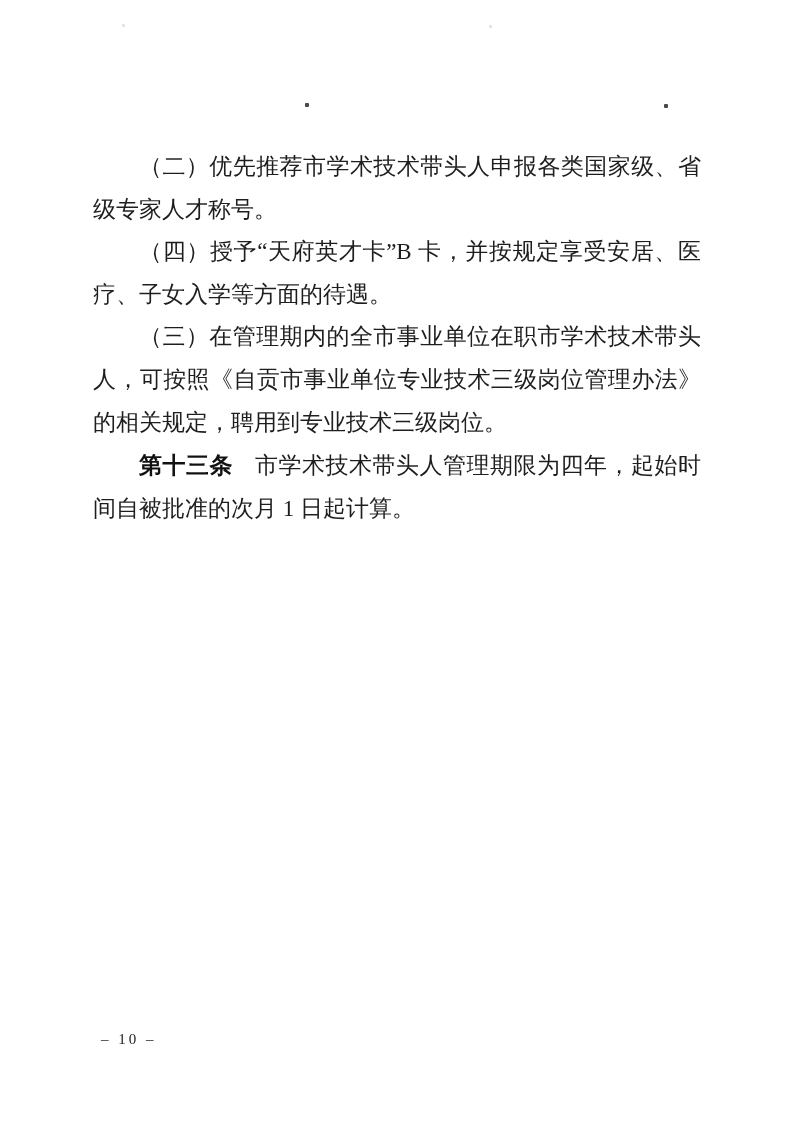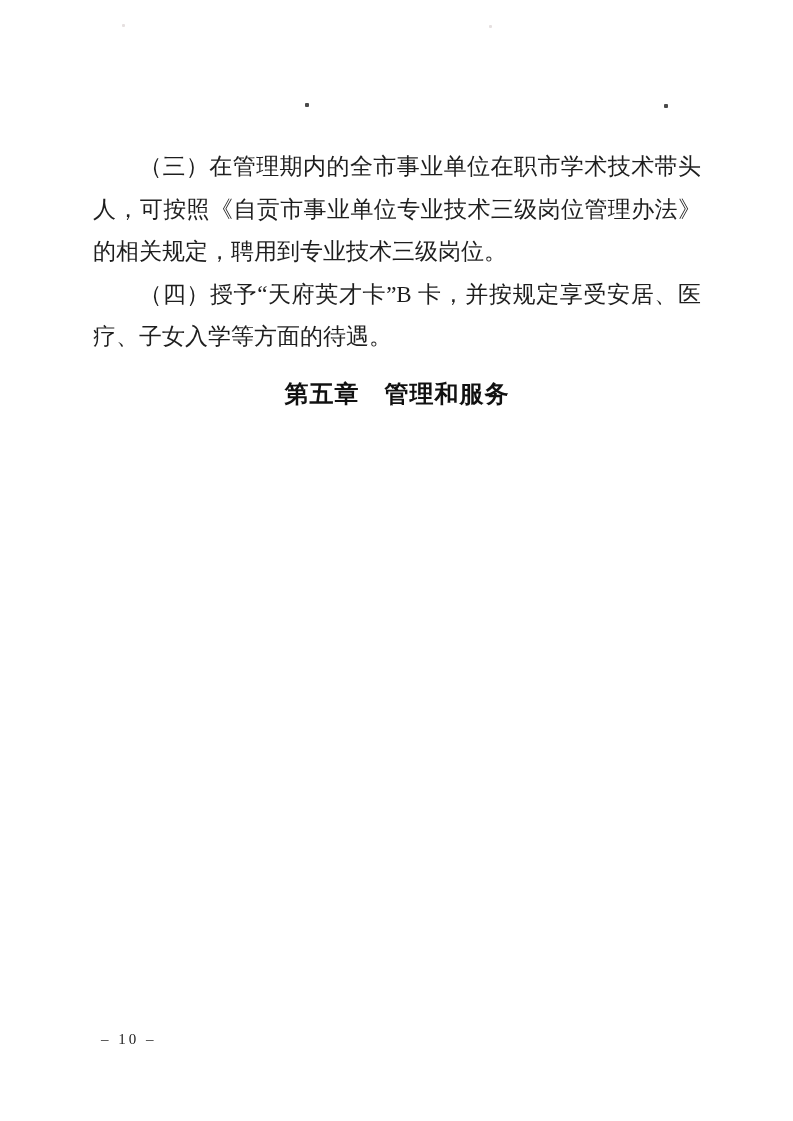--- a/index.html
+++ b/index.html
@@ -67,27 +67,30 @@
 
 <div class="page">
 
   <div class="speck s1"></div>
   <div class="speck s2"></div>
   <div class="speck s3"></div>
   <div class="speck s4"></div>
 
   <div class="content">
 
+    <p class="para">（二）优先推荐市学术技术带头人申报各类国家级、省级专家人才称号。</p>
+
+    <p class="para">（四）授予“天府英才卡”B 卡，并按规定享受安居、医疗、子女入学等方面的待遇。</p>
 
     <p class="para">（三）在管理期内的全市事业单位在职市学术技术带头人，可按照《自贡市事业单位专业技术三级岗位管理办法》的相关规定，聘用到专业技术三级岗位。</p>
 
-    <p class="para">（四）授予“天府英才卡”B 卡，并按规定享受安居、医疗、子女入学等方面的待遇。</p>
 
 
-    <h2 class="chapter">第五章　管理和服务</h2>
-
+    <p class="para">
+      <b class="art-num">第十三条</b><span>市学术技术带头人管理期限为四年，起始时间自被批准的次月 1 日起计算。</span>
+    </p>
 
 
   </div>
 
   <div class="footer">– 10 –</div>
 
 </div>
 
 </body></html>

